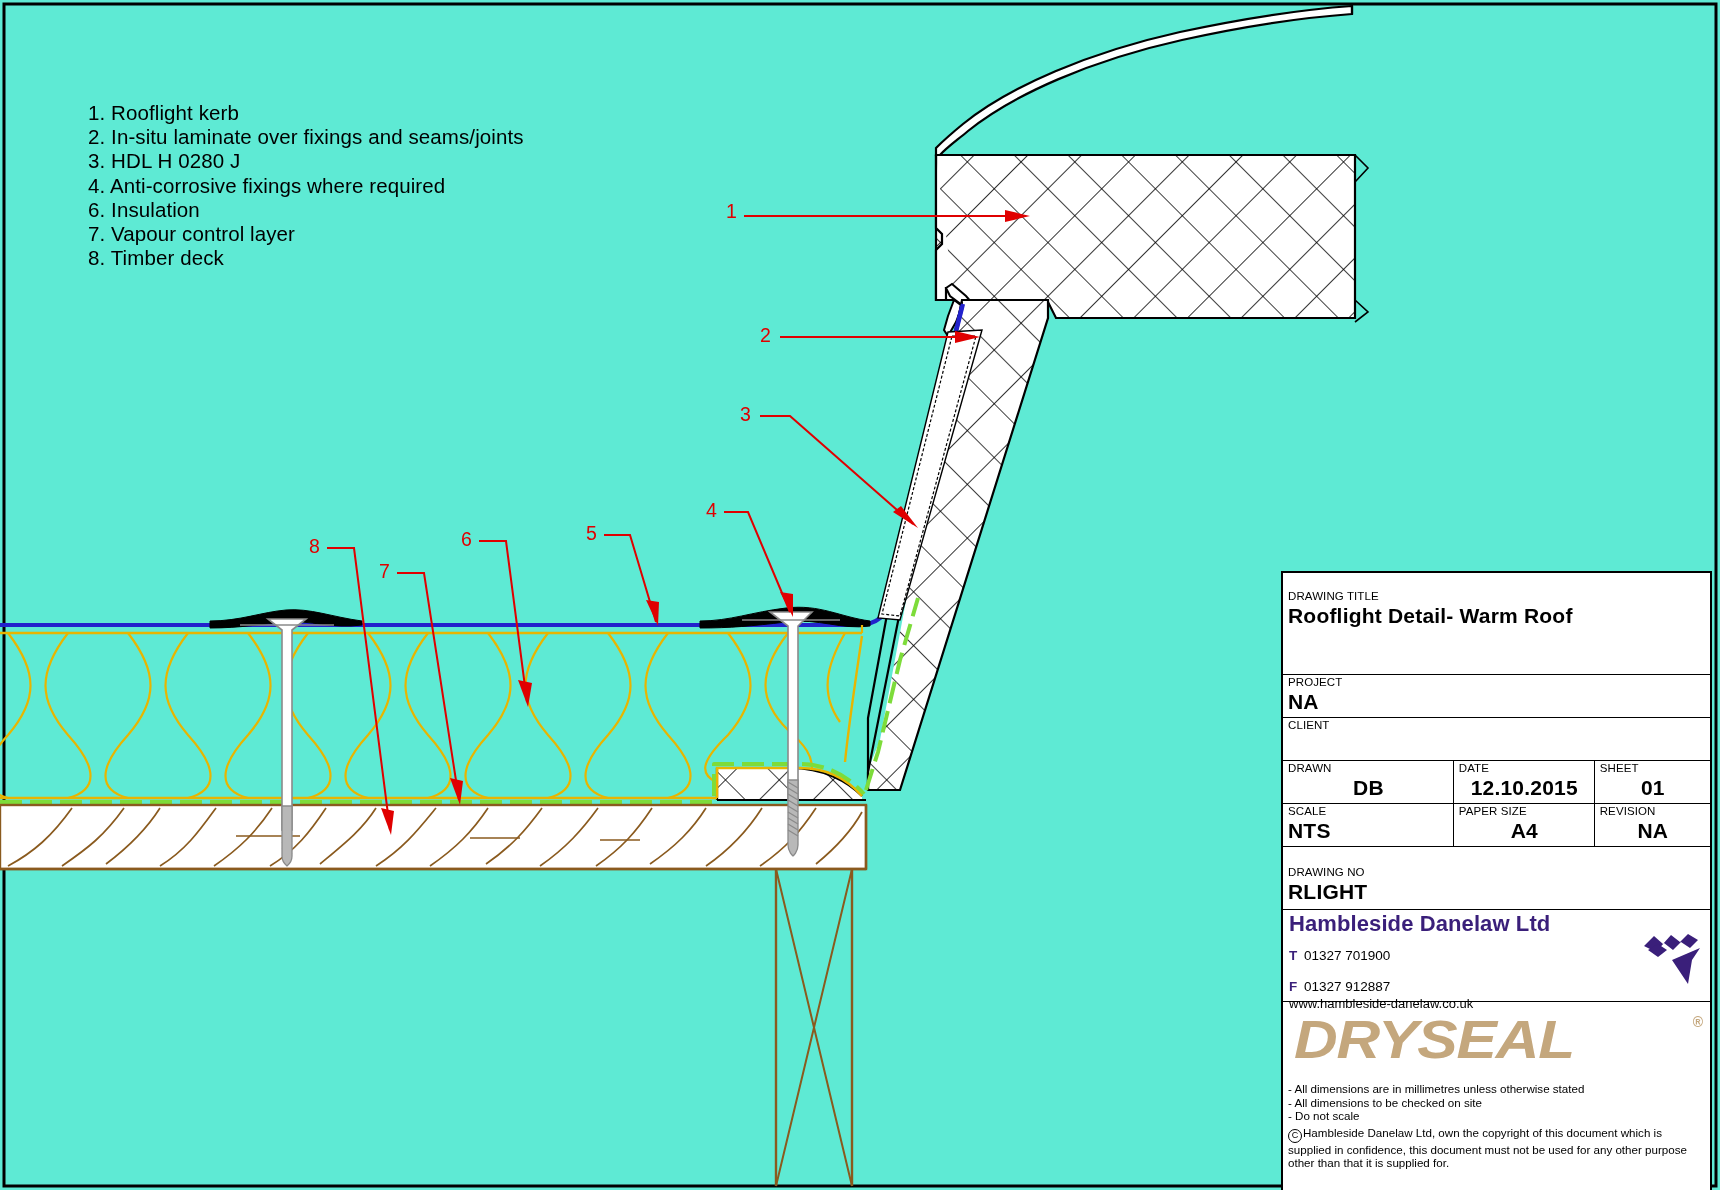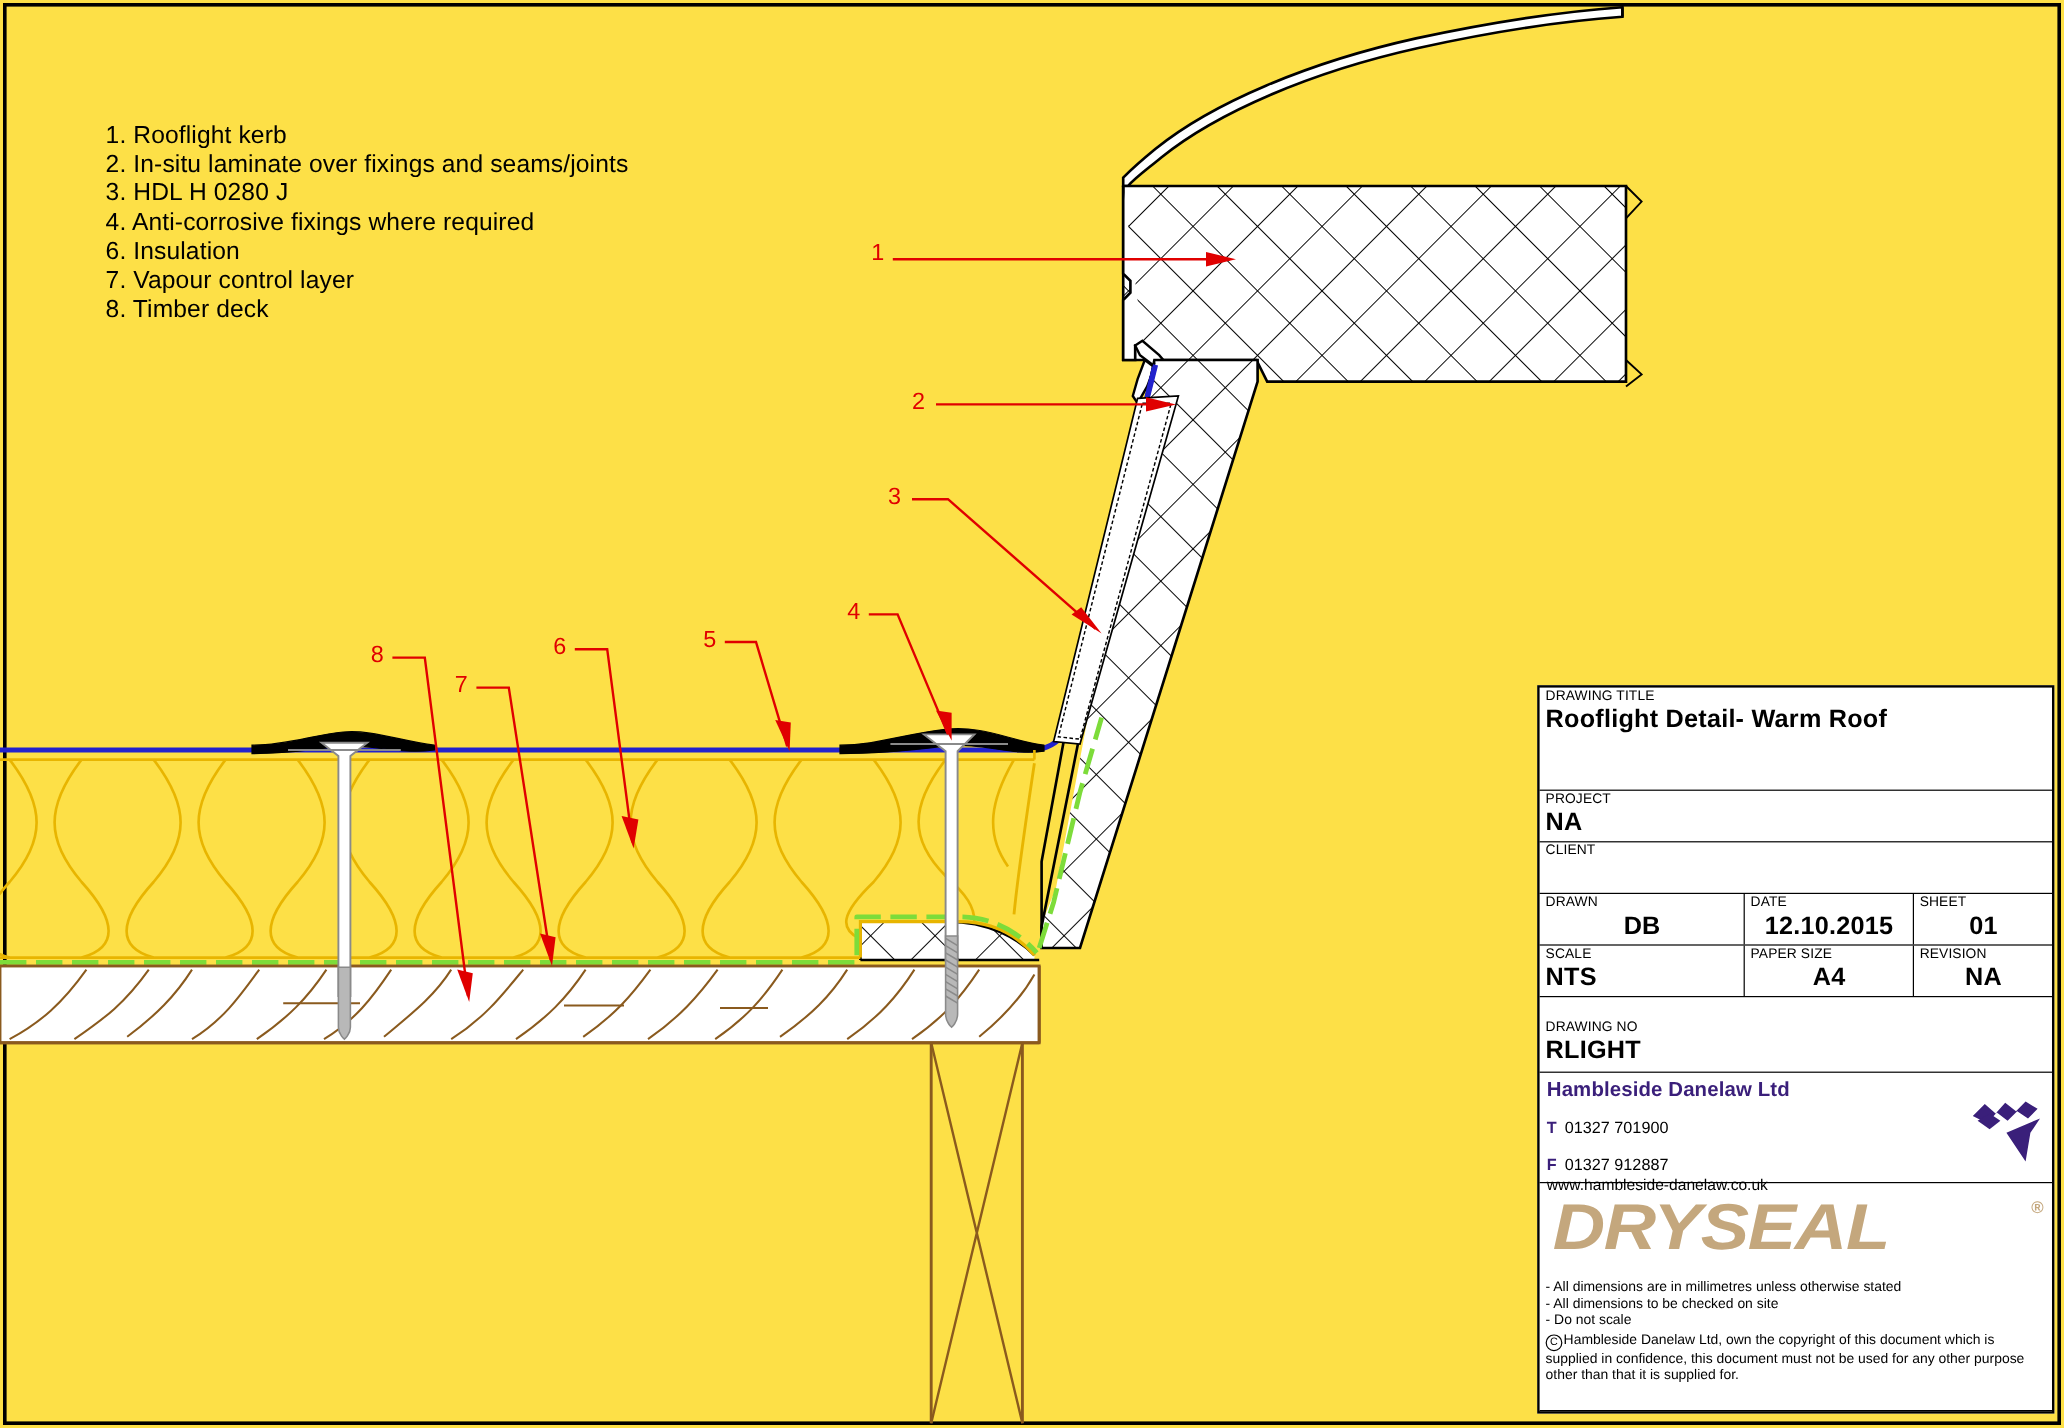--- a/index.html
+++ b/index.html
@@ -12,21 +12,21 @@
     height: 1190px;
     font-family: "Liberation Sans", sans-serif;
     overflow: hidden;
     position: relative;
   }
   #sheet {
     position: absolute;
     left: 0; top: 0;
     width: 1720px;
     height: 1190px;
-    background: #fde047;
+    background: #5eead4;
   }
   .svg-layer {
     position: absolute;
     left: 0; top: 0;
     width: 1720px;
     height: 1190px;
   }
 
   
   #key-list {
@@ -75,40 +75,40 @@
   }
   .tb-value {
     font-size: 21px;
     line-height: 25px;
     color: #000;
     display: block;
     letter-spacing: 0.2px;
     font-weight: bold;
   }
   .tb-value.centered { text-align: center; }
-  .tb-title-box { height: 86px; }
+  .tb-title-box { height: 86px; margin-top: 16px; }
   .tb-title-box .tb-value { font-size: 21px; }
   .tb-simple { height: 43px; }
   .tb-three .tb-cell:nth-child(1) { flex: 0 0 40%; }
   .tb-three .tb-cell:nth-child(2) { flex: 0 0 33%; }
   .tb-three .tb-cell:nth-child(3) { flex: 0 0 27%; }
   .tb-drawingno { height: 45px; margin-top: 18px; }
 
   
   #company-block {
     position: relative;
     height: 92px;
     border-bottom: 1.6px solid #000;
     box-sizing: border-box;
     padding: 4px 5px 0 6px;
   }
   #company-name {
     color: #3a1f7a;
     font-weight: bold;
-    font-size: 17px;
+    font-size: 22px;
     line-height: 20px;
     letter-spacing: 0.1px;
   }
   .contact-line {
     font-size: 13.5px;
     line-height: 17.5px;
     color: #000;
     margin-top: 13px;
     white-space: nowrap;
   }

